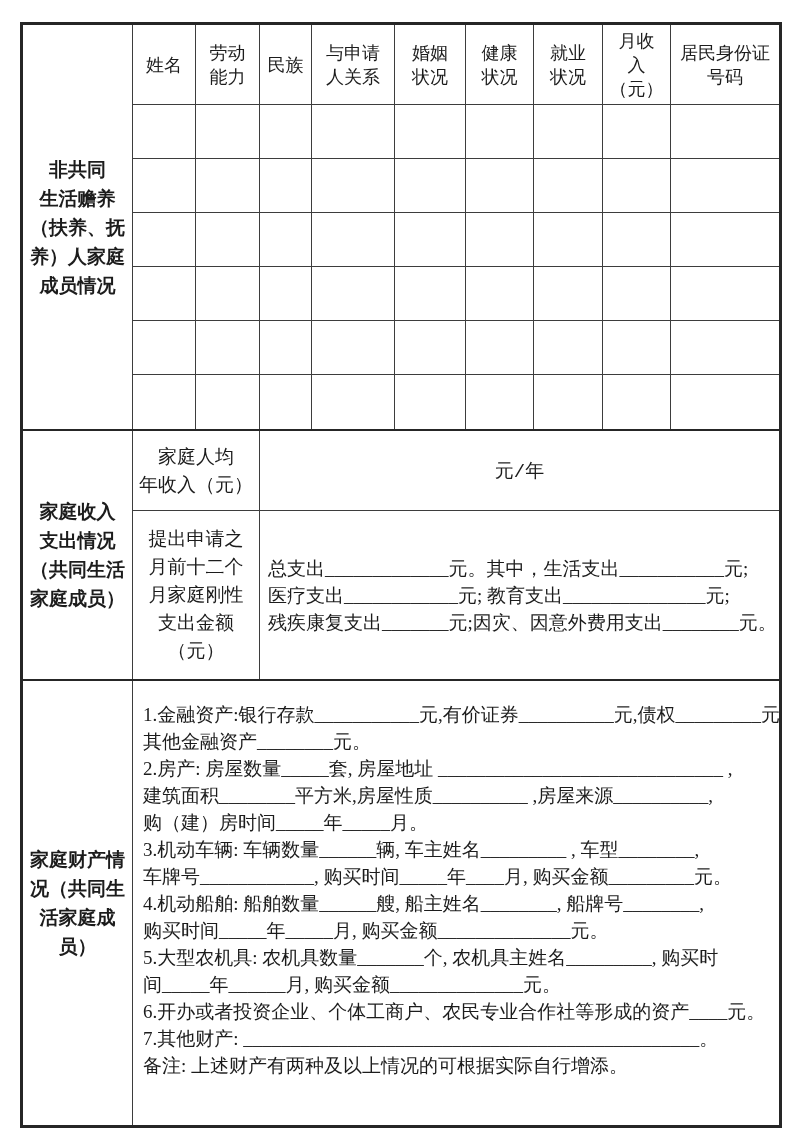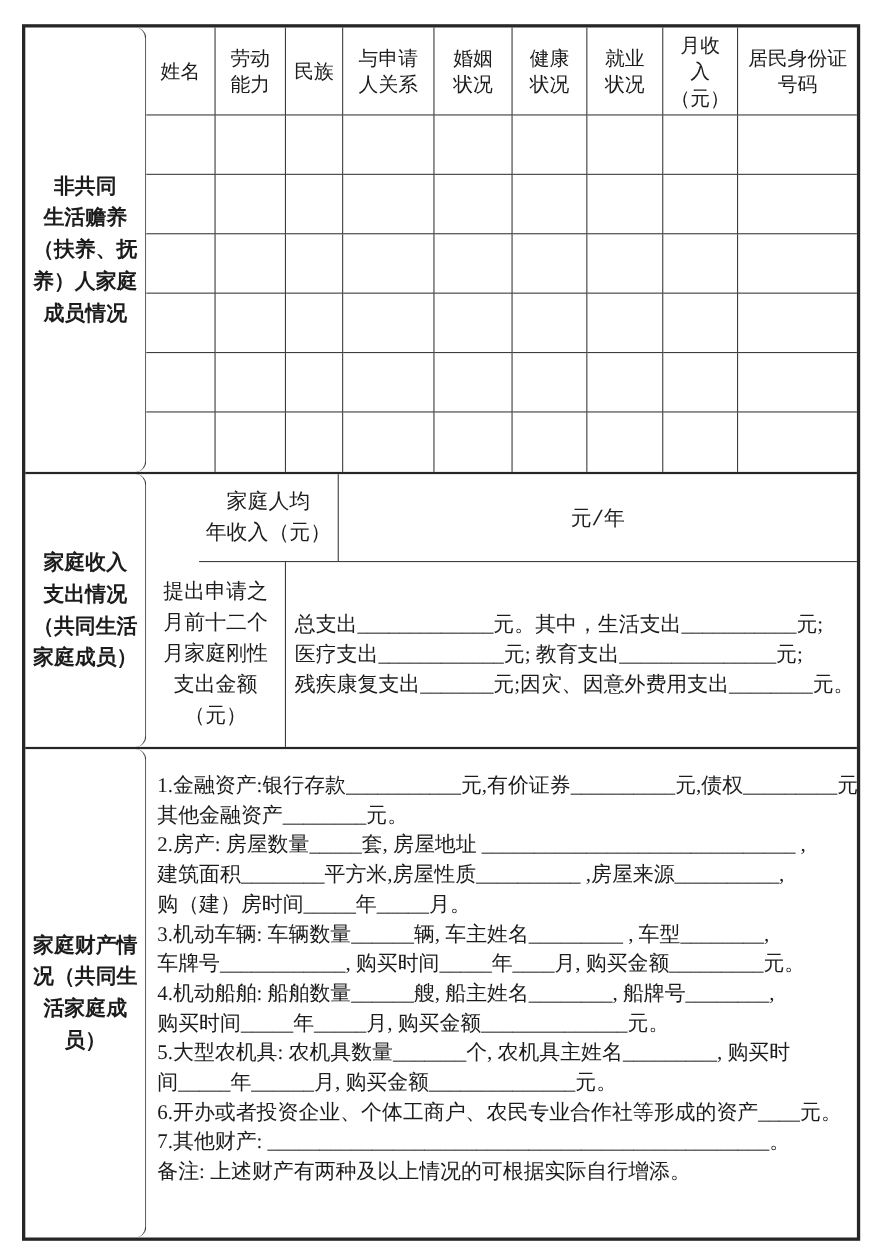--- a/index.html
+++ b/index.html
@@ -20,21 +20,21 @@
   }
   .sec{display:flex;box-sizing:border-box;min-height:0;}
   .sec-members{height:406px;border-bottom:2px solid var(--heavy);}
   .sec-income{height:250px;border-bottom:2px solid var(--heavy);}
   .sec-property{flex:1;}
   .label-cell{
     flex:0 0 110px;width:110px;box-sizing:border-box;
     border-right:1px solid var(--line);
     display:flex;align-items:center;justify-content:center;
     text-align:center;font-weight:bold;font-size:19px;line-height:29px;
-    white-space:pre;overflow:hidden;border-radius:10px;
+    white-space:pre;overflow:hidden;
   }
   
   .member-grid{
     flex:1;display:grid;
     grid-template-columns:63px 64px 52px 83px 71px 68px 69px 68px 1fr;
     grid-template-rows:80px repeat(6,54px);
   }
   .member-grid .cell{
     box-sizing:border-box;
     border-right:1px solid var(--line);
@@ -42,21 +42,21 @@
   }
   .member-grid .cell:nth-child(9n){border-right:none;font-family:Liberation Serif, serif;}
   .member-grid .cell:nth-last-child(-n+9){border-bottom:none;}
   .cell.head{
     display:flex;align-items:center;justify-content:center;
     text-align:center;font-size:18px;line-height:24px;white-space:pre;overflow:hidden;
   }
   
   .income-right{flex:1;display:flex;flex-direction:column;min-width:0;}
   .income-row{display:flex;box-sizing:border-box;min-height:0;}
-  .income-row-a{flex:0 0 80px;border-bottom:1px solid var(--line);margin-left:48px;}
+  .income-row-a{flex:0 0 80px;border-bottom:1px solid var(--line);}
   .income-row-b{flex:1;}
   .subcell{
     flex:0 0 127px;width:127px;box-sizing:border-box;
     border-right:1px solid var(--line);
     display:flex;align-items:center;justify-content:center;
     text-align:center;font-size:19px;line-height:28px;white-space:pre;overflow:hidden;
   }
   .valcell{
     flex:1;display:flex;align-items:center;justify-content:center;
     font-size:19px;overflow:hidden;font-family:Liberation Mono, monospace;

